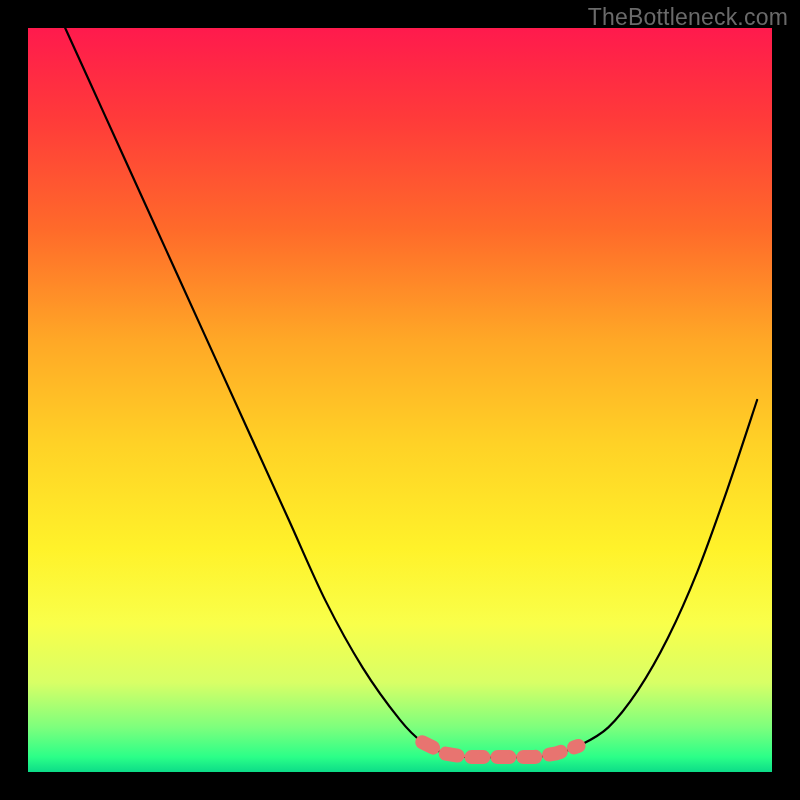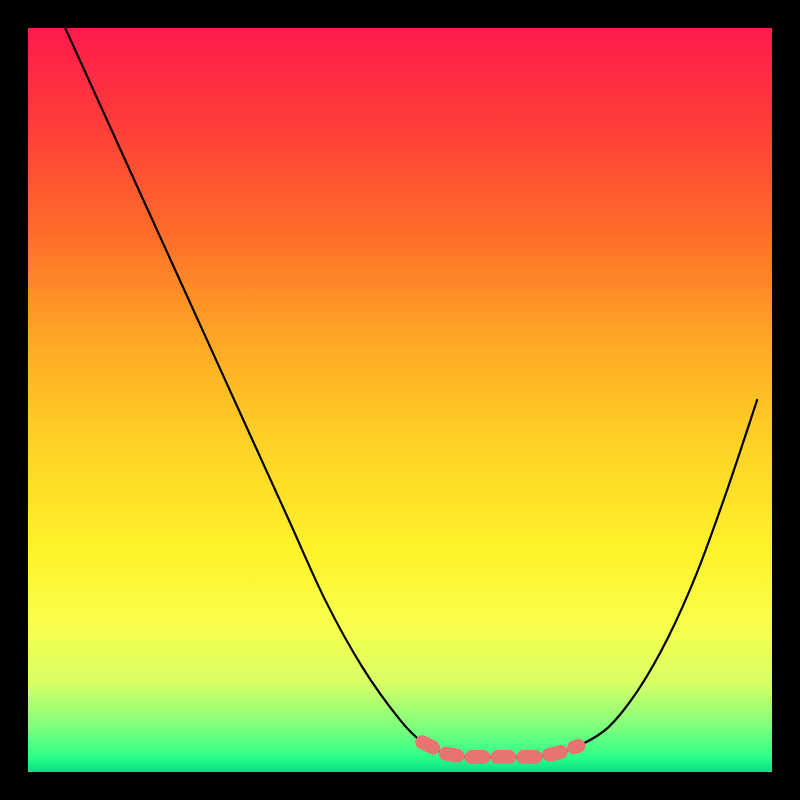--- a/index.html
+++ b/index.html
@@ -56,20 +56,21 @@
     letter-spacing: 0.2px;
     font-weight: 500;
     user-select: none;
   }
 </style>
 </head>
 <body>
 
 <div class="stage">
 
+  <div class="watermark">TheBottleneck.com</div>
 
   <div class="plot-area">
     <div class="gradient-bg"></div>
 
     <svg class="curve-svg" viewBox="0 0 744 744" preserveAspectRatio="none">
       <path fill="none" stroke-width="2.2" stroke-linecap="round" stroke-linejoin="round" stroke="#000000" d="M 37.2 0 C 43.400000000000006 13.640000000000006 62.00000000000001 54.560000000000045 74.4 81.84000000000003 C 86.80000000000001 109.12000000000002 99.19999999999999 136.39999999999995 111.6 163.67999999999995 C 124 190.95999999999995 136.4 218.23999999999998 148.8 245.51999999999998 C 161.20000000000002 272.79999999999995 173.6 300.0799999999999 186 327.35999999999996 C 198.4 354.64 210.79999999999998 381.91999999999996 223.2 409.2 C 235.6 436.48 247.99999999999997 463.76 260.4 491.03999999999996 C 272.79999999999995 518.3199999999999 285.20000000000005 548.0799999999999 297.6 572.88 C 310 597.6800000000001 322.40000000000003 620 334.8 639.84 C 347.2 659.6800000000001 362.08 679.52 372 691.92 C 381.92 704.3199999999999 386.88 708.66 394.32 714.24 C 401.76 719.82 409.20000000000005 722.92 416.64000000000004 725.4 C 424.08000000000004 727.88 431.52 728.5 438.96 729.12 C 446.4 729.74 453.84 729.12 461.28 729.12 C 468.71999999999997 729.12 476.16 729.12 483.6 729.12 C 491.04 729.12 498.48 729.74 505.92 729.12 C 513.36 728.5 520.8000000000001 727.26 528.24 725.4 C 535.68 723.54 541.8799999999999 722.3000000000001 550.56 717.96 C 559.24 713.62 570.4000000000001 708.6600000000001 580.32 699.36 C 590.24 690.06 600.16 677.04 610.0799999999999 662.16 C 619.9999999999999 647.28 629.9200000000001 629.9200000000001 639.84 610.08 C 649.76 590.24 659.6800000000001 567.9200000000001 669.6 543.12 C 679.52 518.3199999999999 689.44 489.79999999999995 699.36 461.28 C 709.28 432.76 724.16 386.88 729.12 372"></path>
       <path fill="none" stroke-width="14" stroke-linecap="round" stroke-linejoin="round" stroke-dasharray="12 14" stroke="#e87470" d="M 394.32 714.24 L 416.64000000000004 725.4 L 438.96 729.12 L 461.28 729.12 L 483.6 729.12 L 505.92 729.12 L 528.24 725.4 L 550.56 717.96"></path>
     </svg>
   </div>
 

